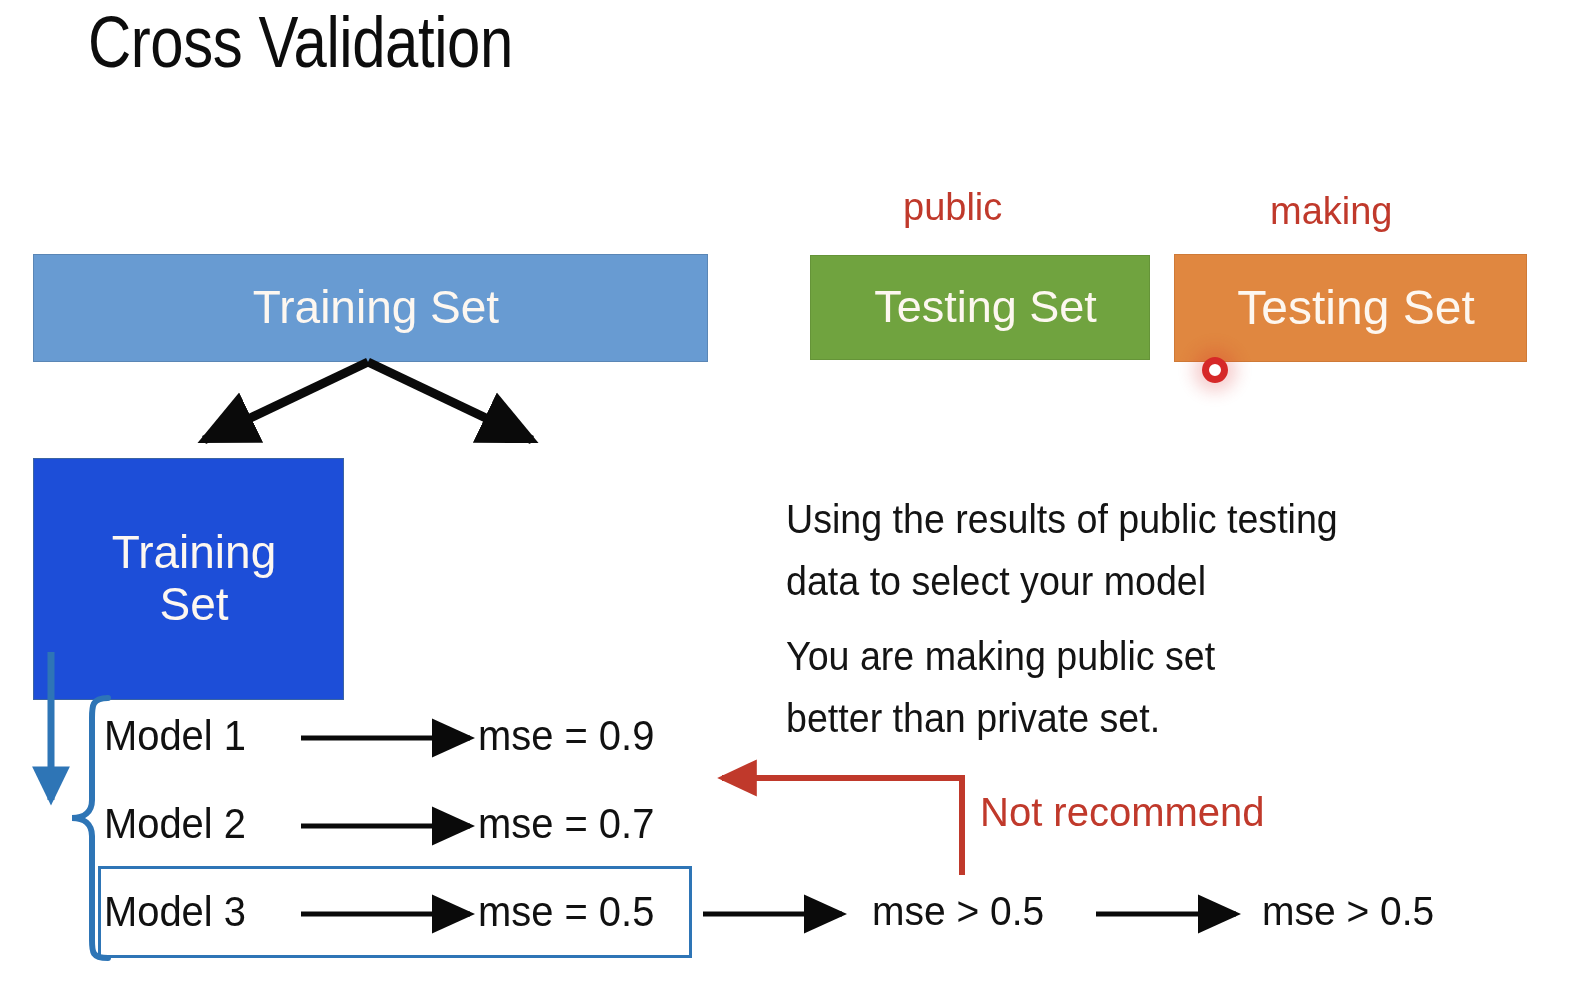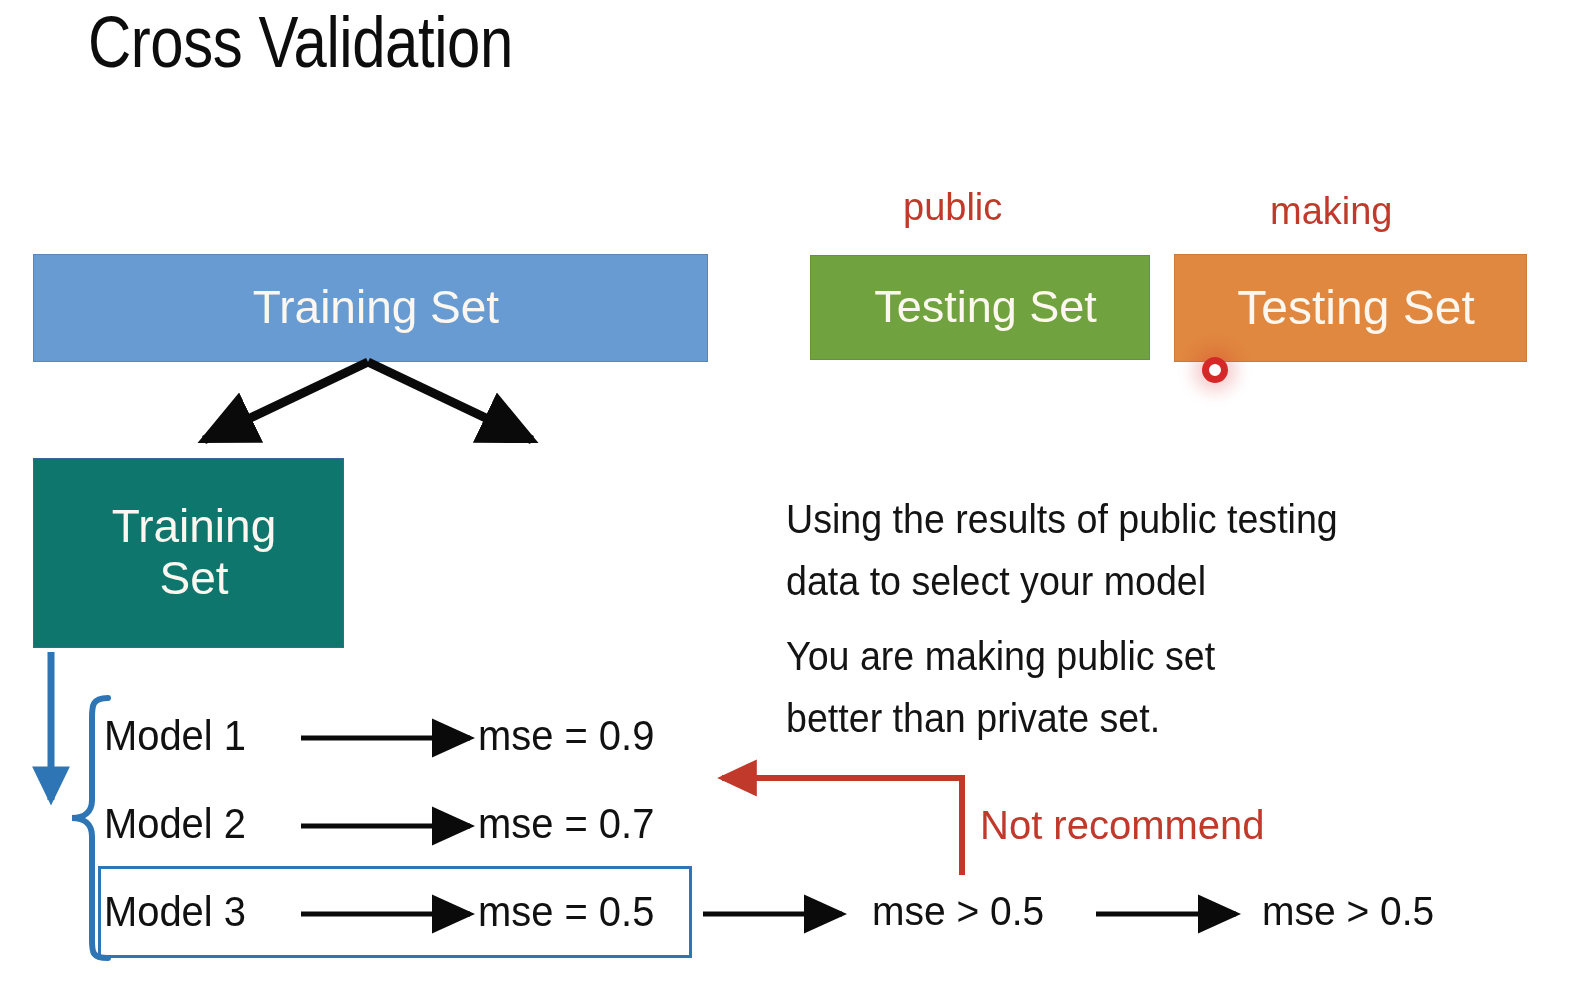--- a/index.html
+++ b/index.html
@@ -48,22 +48,22 @@
     padding-left: 11px;
   }
 
   #box-training-main {
     left: 33px; top: 254px; width: 675px; height: 108px;
     background: #689bd2;
     border: 1px solid #5a86b5;
     font-size: 46px;
   }
   #box-training-sub {
-    left: 33px; top: 458px; width: 311px; height: 190px;
-    background: #0f766e;
+    left: 33px; top: 458px; width: 311px; height: 242px;
+    background: #1d4ed8;
     border: 1px solid #3b64a2;
     font-size: 46px;
   }
   #box-validation-sub {
     left: 392px; top: 458px; width: 316px; height: 190px;
     background: #4472b8;
     border: 1px solid #3b64a2;
     font-size: 46px;
   }
   #box-testing-public {
@@ -91,21 +91,20 @@
     color: #c0392b;
     white-space: nowrap;
     text-align: center;
   }
   #label-public  { left: 903px; top: 186px; }
   #label-private { left: 1270px; top: 190px; }
   #label-not-recommend {
     left: 980px; top: 790px;
     font-size: 40px;
     color: #c0392b;
-    margin-top: 13px;
   }
 
   
   .body-text {
     position: absolute;
     font-family: "Liberation Sans", sans-serif;
     font-size: 40px;
     font-weight: 400;
     color: #141414;
     line-height: 1.55;

